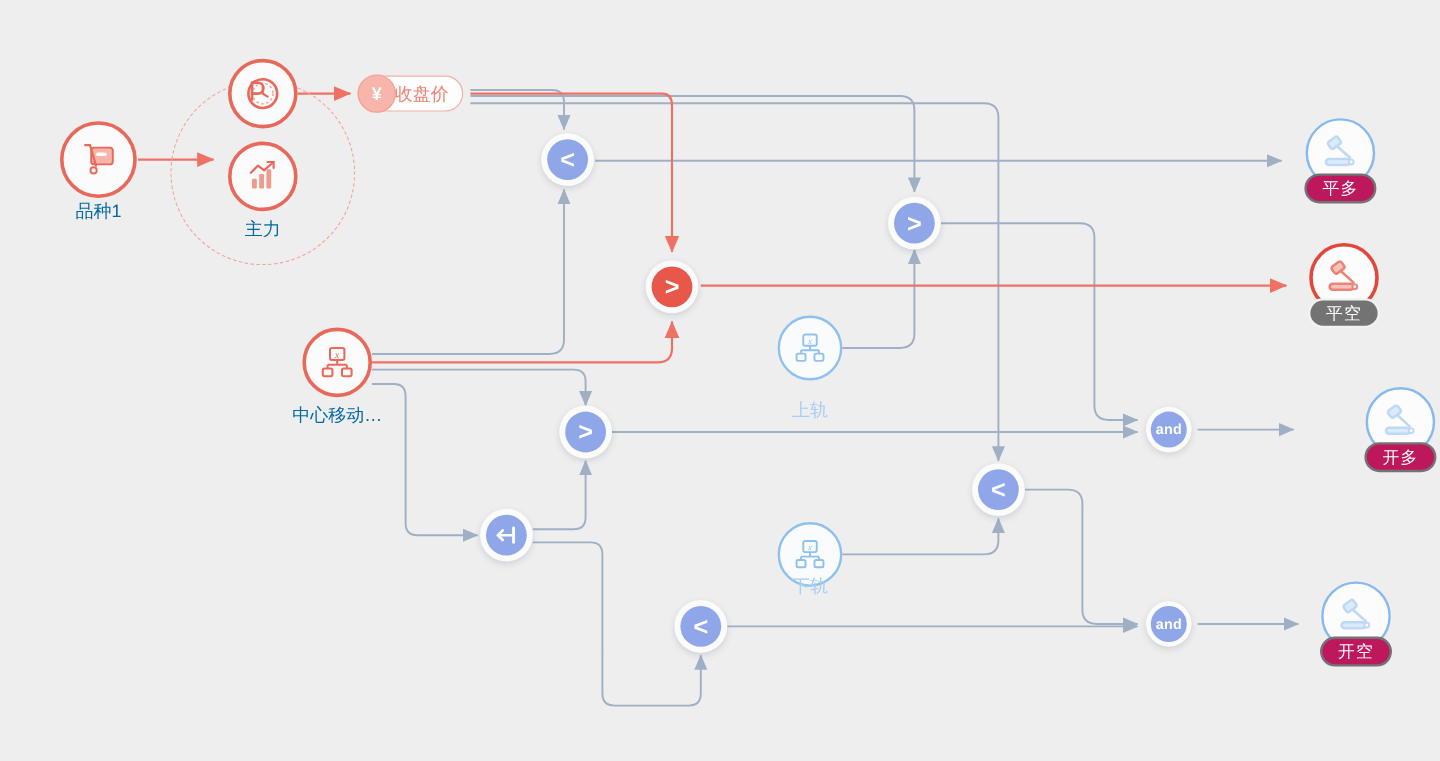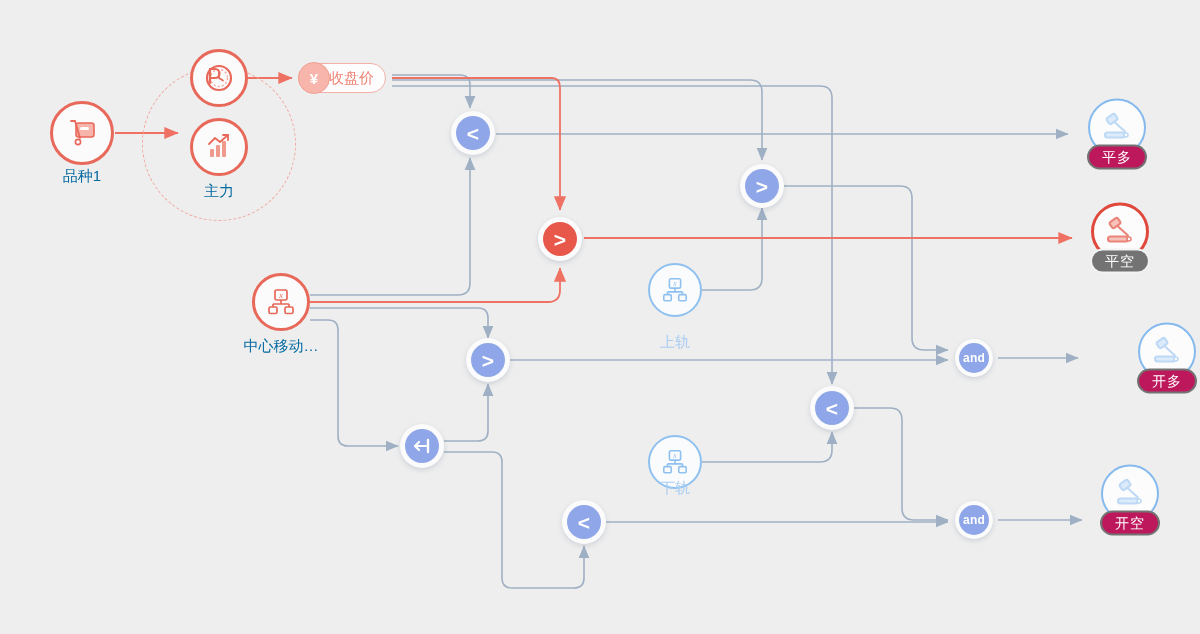--- a/index.html
+++ b/index.html
@@ -335,21 +335,21 @@
           <rect x="7" y="5" width="10" height="7" rx="2" transform="rotate(-36 12 8.5)"></rect>
           <path d="M15 12 L25 21" fill="none"></path>
           <rect x="5" y="22" width="20" height="5" rx="2.5"></rect>
         </g>
         <circle cx="26" cy="24.5" r="2" fill="#fcfcfc" stroke="#bed9f6" stroke-width="1.6"></circle>
       </svg>
     </div>
     <div class="tag">开多</div>
   </div>
 
-  <div class="act blue" style="left:1130px;top:500px;">
+  <div class="act blue" style="left:1130px;top:520px;">
     <div class="bubble">
       <svg width="34" height="34" viewBox="0 0 34 34">
         <g stroke="#bed9f6" stroke-width="2.1" fill="#dcebfb" stroke-linejoin="round" stroke-linecap="round">
           <rect x="7" y="5" width="10" height="7" rx="2" transform="rotate(-36 12 8.5)"></rect>
           <path d="M15 12 L25 21" fill="none"></path>
           <rect x="5" y="22" width="20" height="5" rx="2.5"></rect>
         </g>
         <circle cx="26" cy="24.5" r="2" fill="#fcfcfc" stroke="#bed9f6" stroke-width="1.6"></circle>
       </svg>
     </div>

